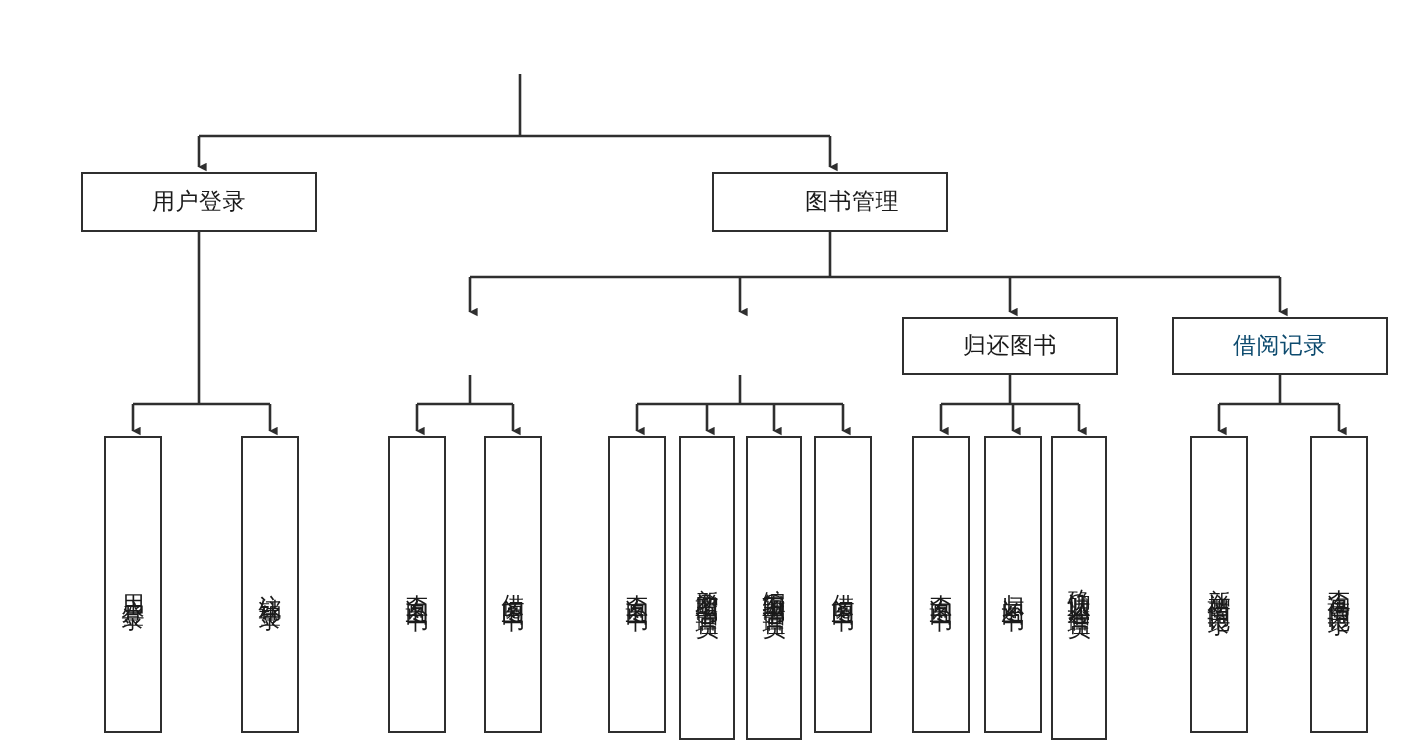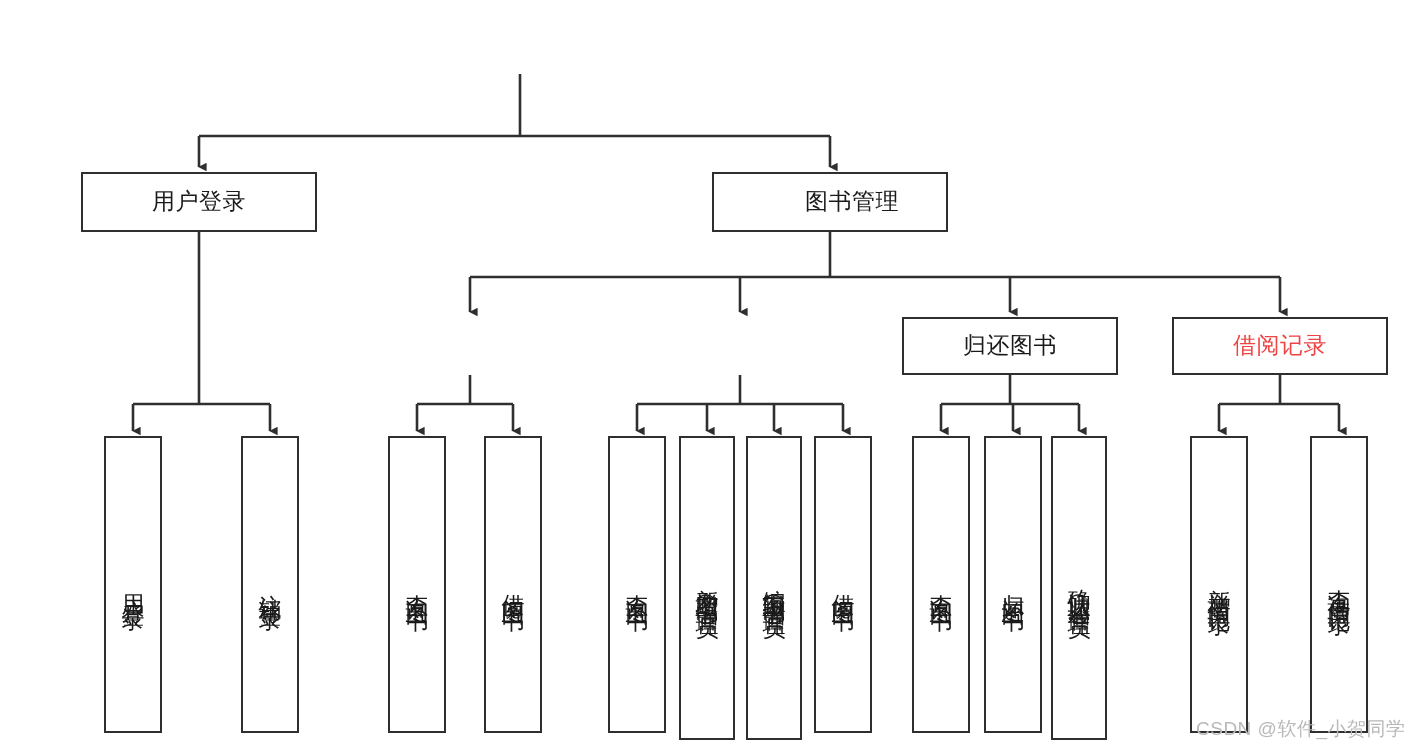--- a/index.html
+++ b/index.html
@@ -137,21 +137,21 @@
   <div class="node horiz level2" id="node-user-login" style="left: 81px; top: 172px; width: 236px; height: 60px; border-color: rgb(47, 47, 47); background: rgb(255, 255, 255); color: rgb(26, 26, 26);">
     <span class="label">用户登录</span>
   </div>
   <div class="node horiz level2" id="node-book-management" style="left: 712px; top: 172px; width: 236px; height: 60px; border-color: rgb(47, 47, 47); background: rgb(255, 255, 255); color: rgb(26, 26, 26); padding-left: 44px;">
     <span class="label">图书管理</span>
   </div>
 
   <div class="node horiz level3" id="node-current-borrow" style="left: 902px; top: 317px; width: 216px; height: 58px; border-color: rgb(47, 47, 47); background: rgb(255, 255, 255); color: rgb(26, 26, 26);">
     <span class="label">归还图书</span>
   </div>
-  <div class="node horiz level3" id="node-borrow-record" style="left: 1172px; top: 317px; width: 216px; height: 58px; border-color: rgb(47, 47, 47); background: rgb(255, 255, 255); color: #ef4444;">
+  <div class="node horiz level3" id="node-borrow-record" style="left: 1172px; top: 317px; width: 216px; height: 58px; border-color: rgb(47, 47, 47); background: rgb(255, 255, 255); color: #0c4a6e;">
     <span class="label">借阅记录</span>
   </div>
 
   <div class="node vert" id="node-leaf-user-login" style="left: 104px; top: 436px; width: 58px; height: 297px; border-color: rgb(47, 47, 47); background: rgb(255, 255, 255); color: rgb(26, 26, 26);">
     <span class="label">用户登录</span>
   </div>
   <div class="node vert" id="node-leaf-user-logout" style="left: 241px; top: 436px; width: 58px; height: 297px; border-color: rgb(47, 47, 47); background: rgb(255, 255, 255); color: rgb(26, 26, 26);">
     <span class="label">注销登录</span>
   </div>
   <div class="node vert" id="node-leaf-query-book-1" style="left: 388px; top: 436px; width: 58px; height: 297px; border-color: rgb(47, 47, 47); background: rgb(255, 255, 255); color: rgb(26, 26, 26);">
@@ -181,15 +181,14 @@
   <div class="node vert tall" id="node-leaf-confirm-return" style="left: 1051px; top: 436px; width: 56px; height: 304px; border-color: rgb(47, 47, 47); background: rgb(255, 255, 255); color: rgb(26, 26, 26);">
     <span class="label">确认归还（管理员）</span>
   </div>
   <div class="node vert" id="node-leaf-add-record" style="left: 1190px; top: 436px; width: 58px; height: 297px; border-color: rgb(47, 47, 47); background: rgb(255, 255, 255); color: rgb(26, 26, 26);">
     <span class="label">新增借阅记录</span>
   </div>
   <div class="node vert" id="node-leaf-query-record" style="left: 1310px; top: 436px; width: 58px; height: 297px; border-color: rgb(47, 47, 47); background: rgb(255, 255, 255); color: rgb(26, 26, 26);">
     <span class="label">查询借阅记录</span>
   </div>
 
-  <div class="watermark" id="watermark" style="left: 1196px; top: 716px; color: rgb(185, 185, 185);">CSDN @软件_小贺同学</div>
 
 </div>
 
 </body></html>

